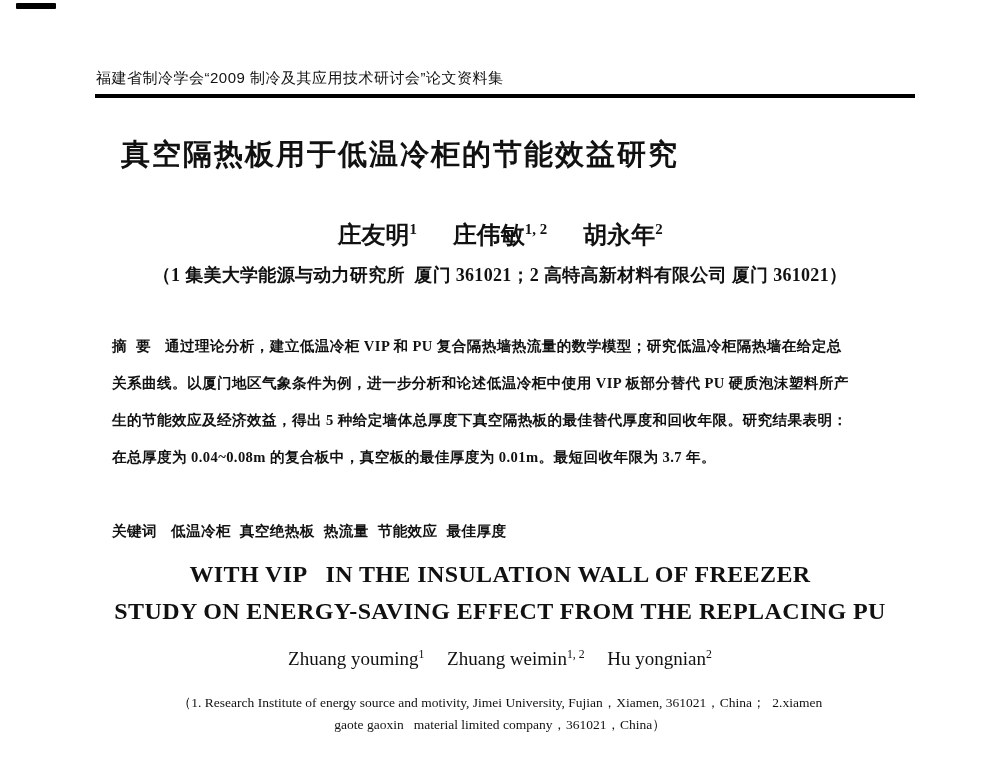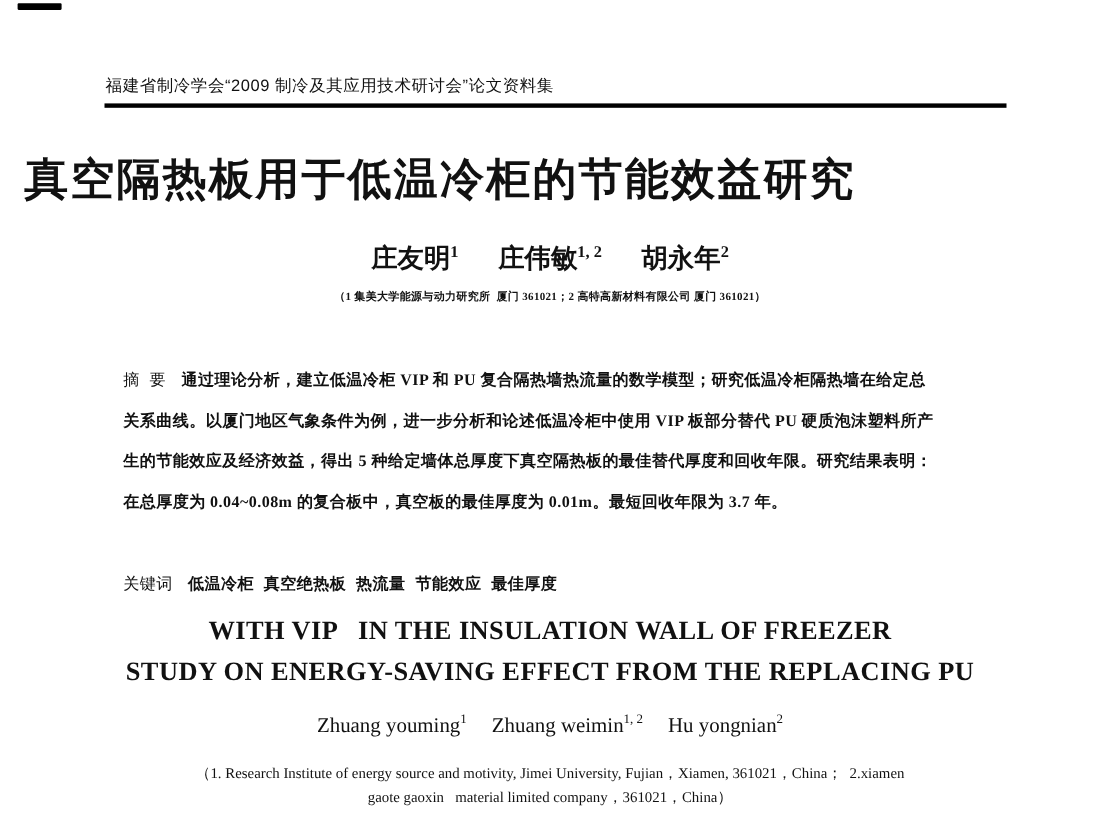--- a/index.html
+++ b/index.html
@@ -13,41 +13,41 @@
     position: absolute; top: 69px; left: 96px; width: 818px;
     display: flex; justify-content: space-between; align-items: baseline;
     font-family: "Liberation Sans", sans-serif;
     font-weight: normal; font-size: 15px; letter-spacing: 0.5px;
   }
   .header-rule { position: absolute; top: 94px; left: 95px; width: 820px; height: 4px; background: #000; }
 
   .title-cn {
     position: absolute; top: 135px; left: 0; width: 800px;
     text-align: center; font-family: "Liberation Sans", sans-serif;
-    font-weight: bold; font-size: 40px; letter-spacing: 2px;
+    font-weight: bold; font-size: 29px; letter-spacing: 2px;
   }
 
   .authors-cn {
     position: absolute; top: 219px; left: 0; width: 1000px;
     text-align: center; font-size: 24px; font-weight: 600;
   }
   .authors-cn .author { margin: 0 15px; }
   sup { font-size: 0.62em; vertical-align: super; }
 
   .affiliation-cn {
     position: absolute; top: 263px; left: 0; width: 1000px;
-    text-align: center; font-size: 10px; font-weight: 600; letter-spacing: 0.3px;
+    text-align: center; font-size: 18px; font-weight: 600; letter-spacing: 0.3px;
   }
 
   .abstract {
     position: absolute; top: 328px; left: 112px; width: 792px;
     font-size: 14.6px; font-weight: 600; letter-spacing: 0.4px;
   }
   .abstract .line { line-height: 37px; height: 37px; }
-  .abstract .label, .keywords .label { font-weight: normal; margin-right: 14px; font-family: "Liberation Sans", sans-serif; }
+  .abstract .label, .keywords .label { font-weight: bold; margin-right: 14px; font-family: "Liberation Sans", sans-serif; }
 
   .keywords {
     position: absolute; top: 513px; left: 112px; width: 792px;
     font-size: 14.6px; font-weight: bold; line-height: 37px;
     font-family: "Liberation Sans", sans-serif; letter-spacing: 0.4px;
   }
 
   .title-en {
     position: absolute; top: 556px; left: 0; width: 1000px;
     text-align: center; font-weight: bold; font-size: 24px; line-height: 37px;

